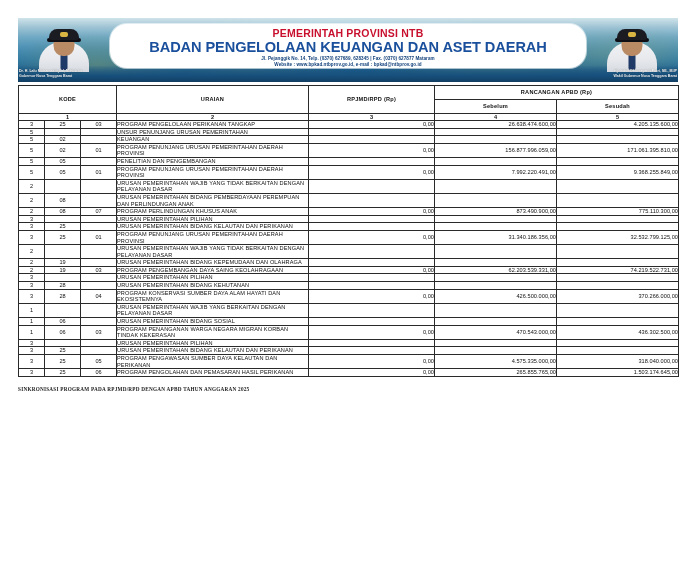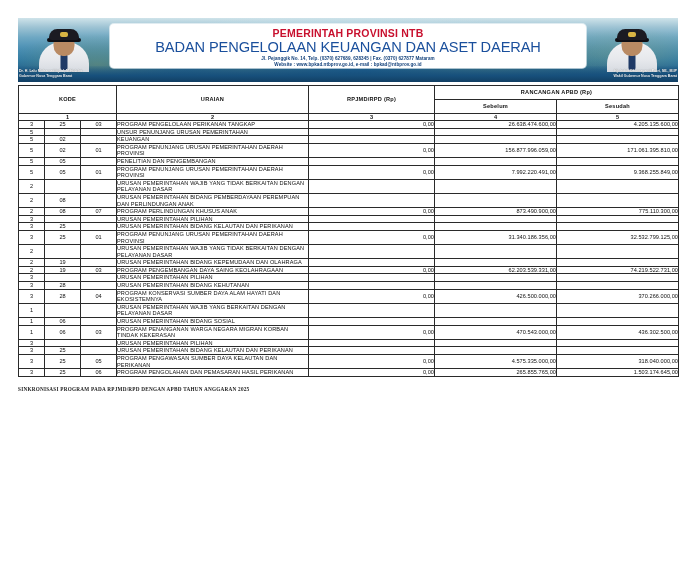--- a/index.html
+++ b/index.html
@@ -56,37 +56,37 @@
   }
 
   
   .plate {
     position: absolute;
     left: 92px;
     top: 6px;
     width: 476px;
     height: 44px;
     background: #ffffff;
-    border-radius: 4px;
+    border-radius: 17px;
     box-shadow: 0 0 0 1px rgba(255,255,255,.6);
     text-align: center;
     padding-top: 3px;
     box-sizing: border-box;
   }
   .plate .line1 {
     color: #c8102e;
     font-weight: bold;
     font-size: 10.5px;
     letter-spacing: .2px;
     line-height: 12px;
     white-space: nowrap;
   }
   .plate .line2 {
     color: #1a4f9c;
-    font-weight: normal;
+    font-weight: bold;
     font-size: 14.6px;
     line-height: 17px;
     letter-spacing: -.1px;
     white-space: nowrap;
   }
   .plate .line3, .plate .line4 {
     color: #12407a;
     font-weight: bold;
     font-size: 4.6px;
     line-height: 5.6px;

